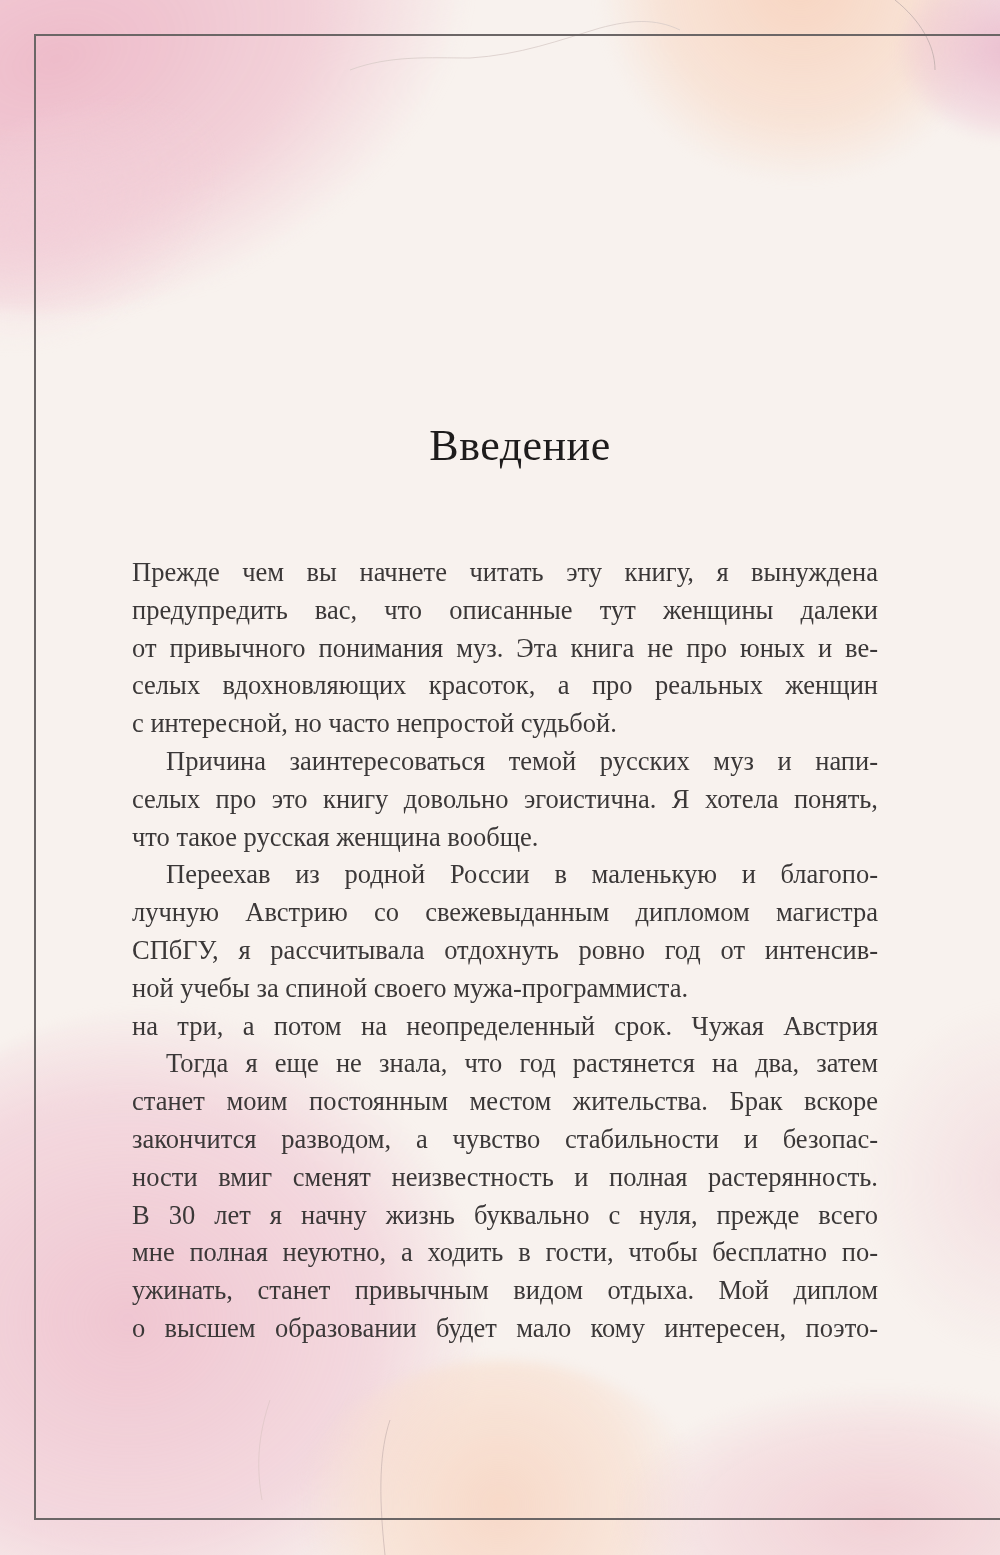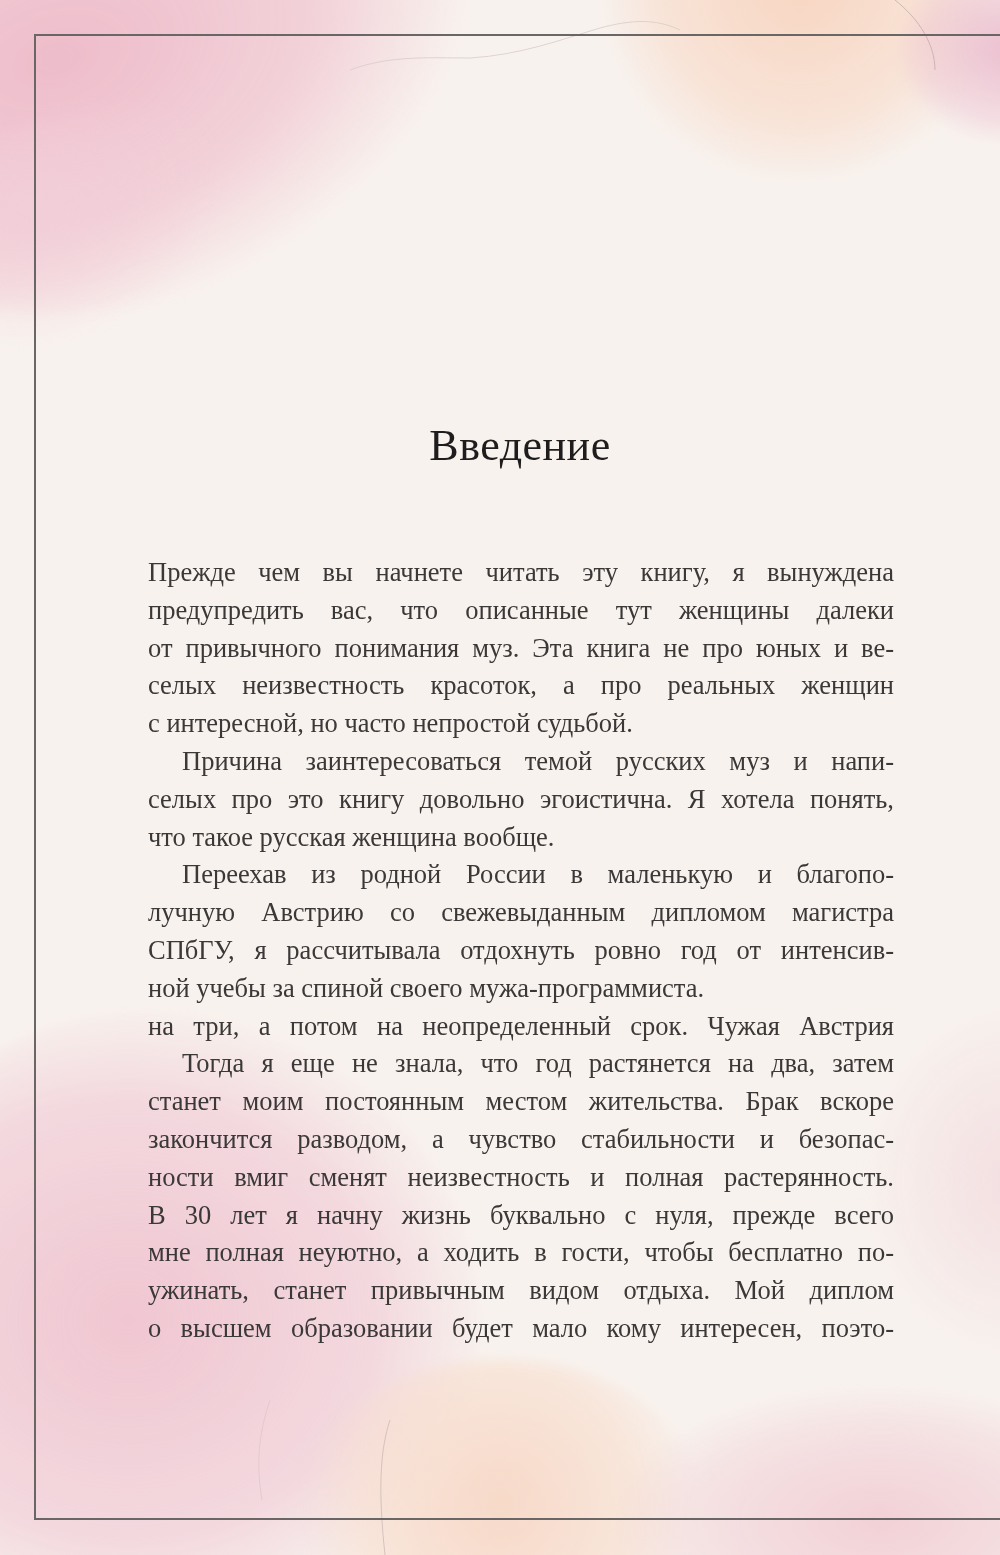--- a/index.html
+++ b/index.html
@@ -94,21 +94,21 @@
       top: 420px;
       text-align: center;
       font-size: 44px;
       color: #1e1c1c;
       letter-spacing: 0.5px;
       font-weight: normal;
       margin: 0;
     }
     .body-text {
       position: absolute;
-      left: 148px;
+      left: 132px;
       top: 554px;
       width: 746px;
       color: #3b3838;
       font-size: 26.5px;
       line-height: 37.8px;
     }
     .para {
       margin: 0;
       text-align: justify;
       text-align-last: justify;
@@ -149,21 +149,21 @@
 
 <div class="page-frame"></div>
 
 <h1 class="chapter-title">Введение</h1>
 
 <div class="body-text">
   <div class="para">
     <span class="line">Прежде чем вы начнете читать эту книгу, я вынуждена</span>
     <span class="line">предупредить вас, что описанные тут женщины далеки</span>
     <span class="line">от привычного понимания муз. Эта книга не про юных и ве-</span>
-    <span class="line">селых неизвестность красоток, а про реальных женщин</span>
+    <span class="line">селых вдохновляющих красоток, а про реальных женщин</span>
     <span class="line last">с интересной, но часто непростой судьбой.</span>
   </div>
   <div class="para">
     <span class="line indent">Причина заинтересоваться темой русских муз и напи-</span>
     <span class="line">селых про это книгу довольно эгоистична. Я хотела понять,</span>
     <span class="line last">что такое русская женщина вообще.</span>
   </div>
   <div class="para">
     <span class="line indent">Переехав из родной России в маленькую и благопо-</span>
     <span class="line">лучную Австрию со свежевыданным дипломом магистра</span>

